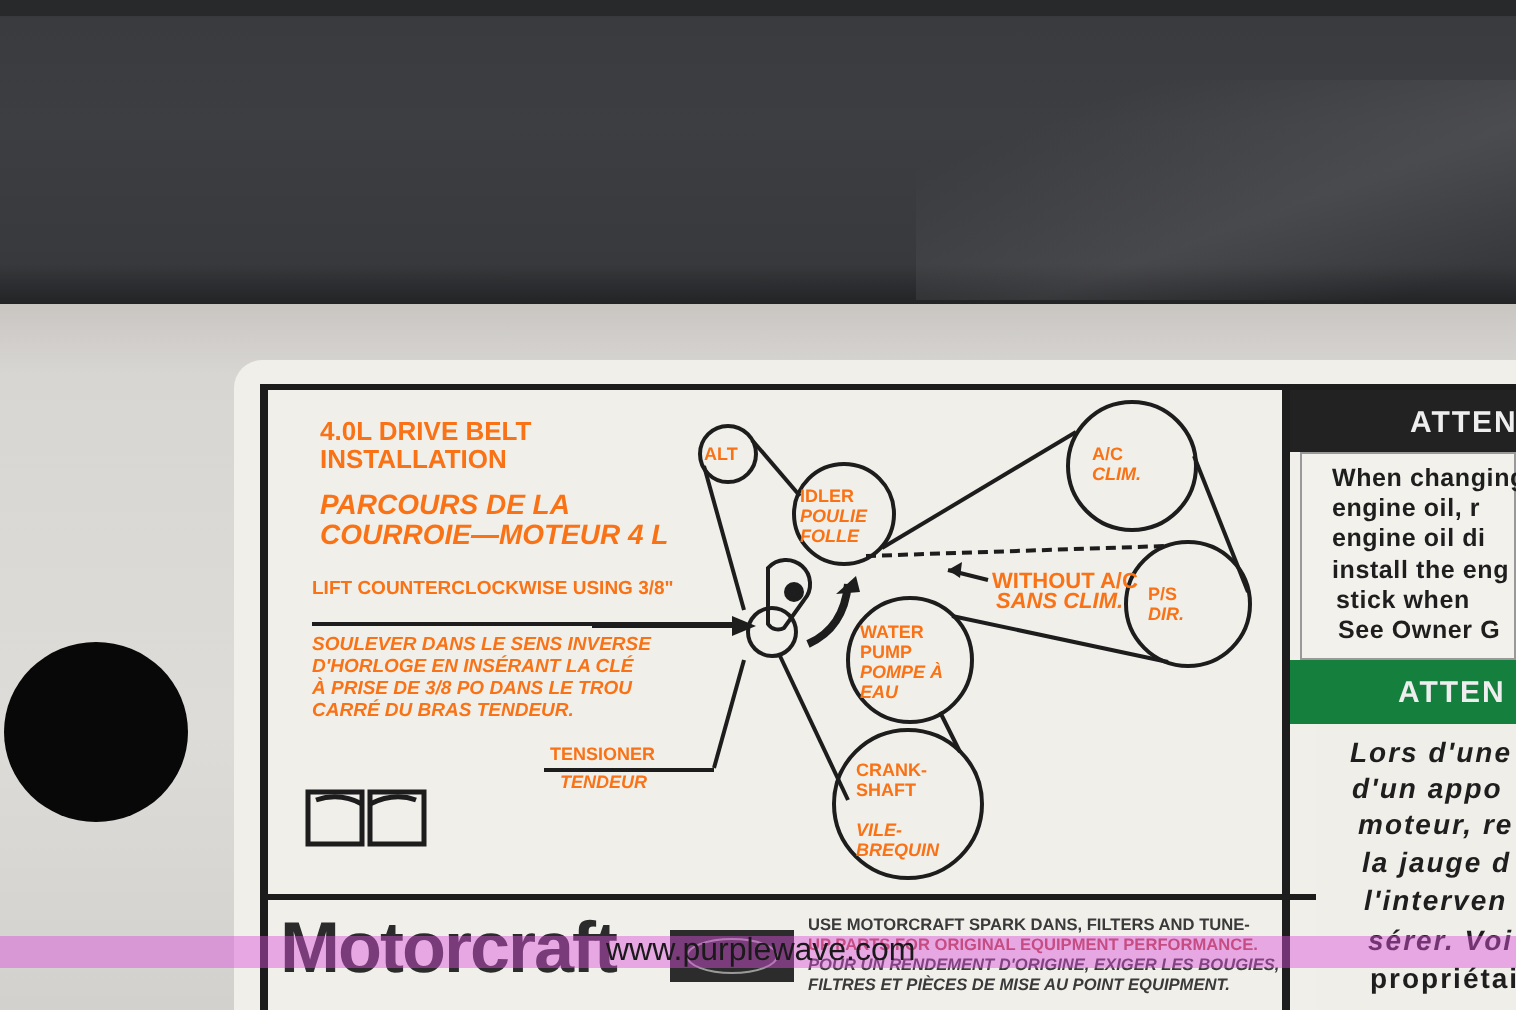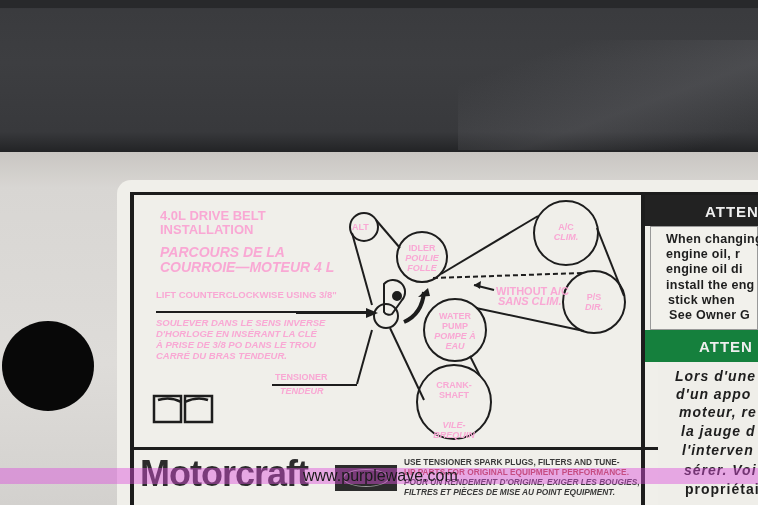--- a/index.html
+++ b/index.html
@@ -8,31 +8,31 @@
 .top-bar{position:absolute;left:0;top:0;width:758px;height:155px;
   background:linear-gradient(180deg,#2a2b2d 0%,#3a3b3e 6%,#3d3e41 40%,#38393c 85%,#1f2022 100%);}
 .top-bar .shine{position:absolute;right:0;top:40px;width:300px;height:110px;
   background:linear-gradient(160deg,rgba(255,255,255,0) 20%,rgba(140,140,145,.18) 60%,rgba(255,255,255,0) 90%);}
 .top-edge{position:absolute;left:0;top:0;width:758px;height:8px;background:#28292b}
 .panel{position:absolute;left:0;top:152px;width:758px;height:353px;
   background:linear-gradient(180deg,#c9c6c2 0%,#d8d6d3 10%,#dedcd9 60%,#d3d1ce 100%);}
 .hole{position:absolute;left:2px;top:321px;width:92px;height:90px;border-radius:50%;background:#080808}
 .decal-bg{position:absolute;left:117px;top:180px;width:660px;height:330px;background:#f0efea;border-radius:14px 0 0 0}
 .decal-border{position:absolute;left:130px;top:192px;width:640px;height:320px;border-left:4px solid #1c1c1c;border-top:3px solid #1c1c1c}
-.t{position:absolute;color:#f9a8d4;font-weight:bold;white-space:nowrap;line-height:1}
+.t{position:absolute;color:#f97316;font-weight:bold;white-space:nowrap;line-height:1}
 .i{font-style:italic}
 .title{left:160px;top:209px;font-size:13px;line-height:14px}
 .ftitle{left:160px;top:245px;font-size:14px;line-height:15px;font-style:italic}
 .lift{left:156px;top:290px;font-size:9.5px;line-height:10px}
 .rule{position:absolute;left:156px;top:311px;width:216px;height:2px;background:#1d1d1d}
 .soul{left:156px;top:317px;font-size:9.5px;line-height:11px;font-style:italic}
 .tens{left:275px;top:373px;font-size:9px}
 .tensf{left:280px;top:387px;font-size:9px;font-style:italic}
 .tens-rule{position:absolute;left:272px;top:384px;width:85px;height:1.5px;background:#1d1d1d}
-.lbl{font-size:9px;text-align:center;line-height:10px}
+.lbl{font-size:9px;line-height:10px}
 .mid-rule{position:absolute;left:133px;top:447px;width:640px;height:3px;background:#1d1d1d}
 .right-div{position:absolute;left:641px;top:194px;width:4px;height:320px;background:#1d1d1d}
 .mc-logo{position:absolute;left:140px;top:456px;font-size:36px;font-weight:bold;color:#2b2b2b;letter-spacing:-1px;line-height:1}
 .mc-oval{position:absolute;left:335px;top:465px;width:62px;height:26px;background:#2c2c2c}
 .mc-oval span{position:absolute;left:8px;top:4px;width:46px;height:18px;border-radius:50%;border:1.5px solid #9a9a9a}
 .use{left:404px;top:457px;font-size:8.3px;line-height:10px;color:#3a3a3a}
 .use-red{color:#b54a3a}
 .att-head{position:absolute;left:645px;top:195px;width:113px;height:31px;background:#222}
 .att-head2{position:absolute;left:645px;top:330px;width:113px;height:32px;background:#15803d}
 .att{position:absolute;color:#eee;font-weight:bold;font-size:15px;letter-spacing:1px}
@@ -124,34 +124,34 @@
 <div class="t lbl" style="left:574px;top:292px;width:40px">
   <div>P/S</div>
   <div class="i">DIR.</div>
 </div>
 <div class="t lbl" style="left:430px;top:311px;width:50px;white-space:normal">
   <div>WATER PUMP</div>
   <div class="i">POMPE À EAU</div>
 </div>
 <div class="t lbl" style="left:428px;top:380px;width:52px;white-space:normal">
   <div>CRANK-SHAFT</div>
-  <div class="i" style="margin-top:20px">VILE-BREQUIN</div>
+  <div class="i" style="margin-top:10px">VILE-BREQUIN</div>
 </div>
 <div class="t" style="left:496px;top:286px;font-size:11px;line-height:10px">
   <div>WITHOUT A/C</div>
   <div class="i" style="margin-left:2px">SANS CLIM.</div>
 </div>
 
 <div class="mid-rule"></div>
 <div class="mc-logo">Motorcraft</div>
 <div class="mc-oval">
     <span></span>
   </div>
 <div class="t use">
-  <div>USE TENSIONER SPARK PLUGS, FILTERS AND TUNE-</div>
+  <div>USE MOTORCRAFT SPARK DANS, FILTERS AND TUNE-</div>
   <div class="use-red">UP PARTS FOR ORIGINAL EQUIPMENT PERFORMANCE.</div>
   <div class="i">POUR UN RENDEMENT D'ORIGINE, EXIGER LES BOUGIES,</div>
   <div class="i">FILTRES ET PIÈCES DE MISE AU POINT EQUIPMENT.</div>
 </div>
 
 <div class="att-head">
   <span class="att" style="left:60px;top:8px">ATTENT</span>
 </div>
 <div class="att-body"></div>
 <div class="en" style="top:233px">When changing</div>

